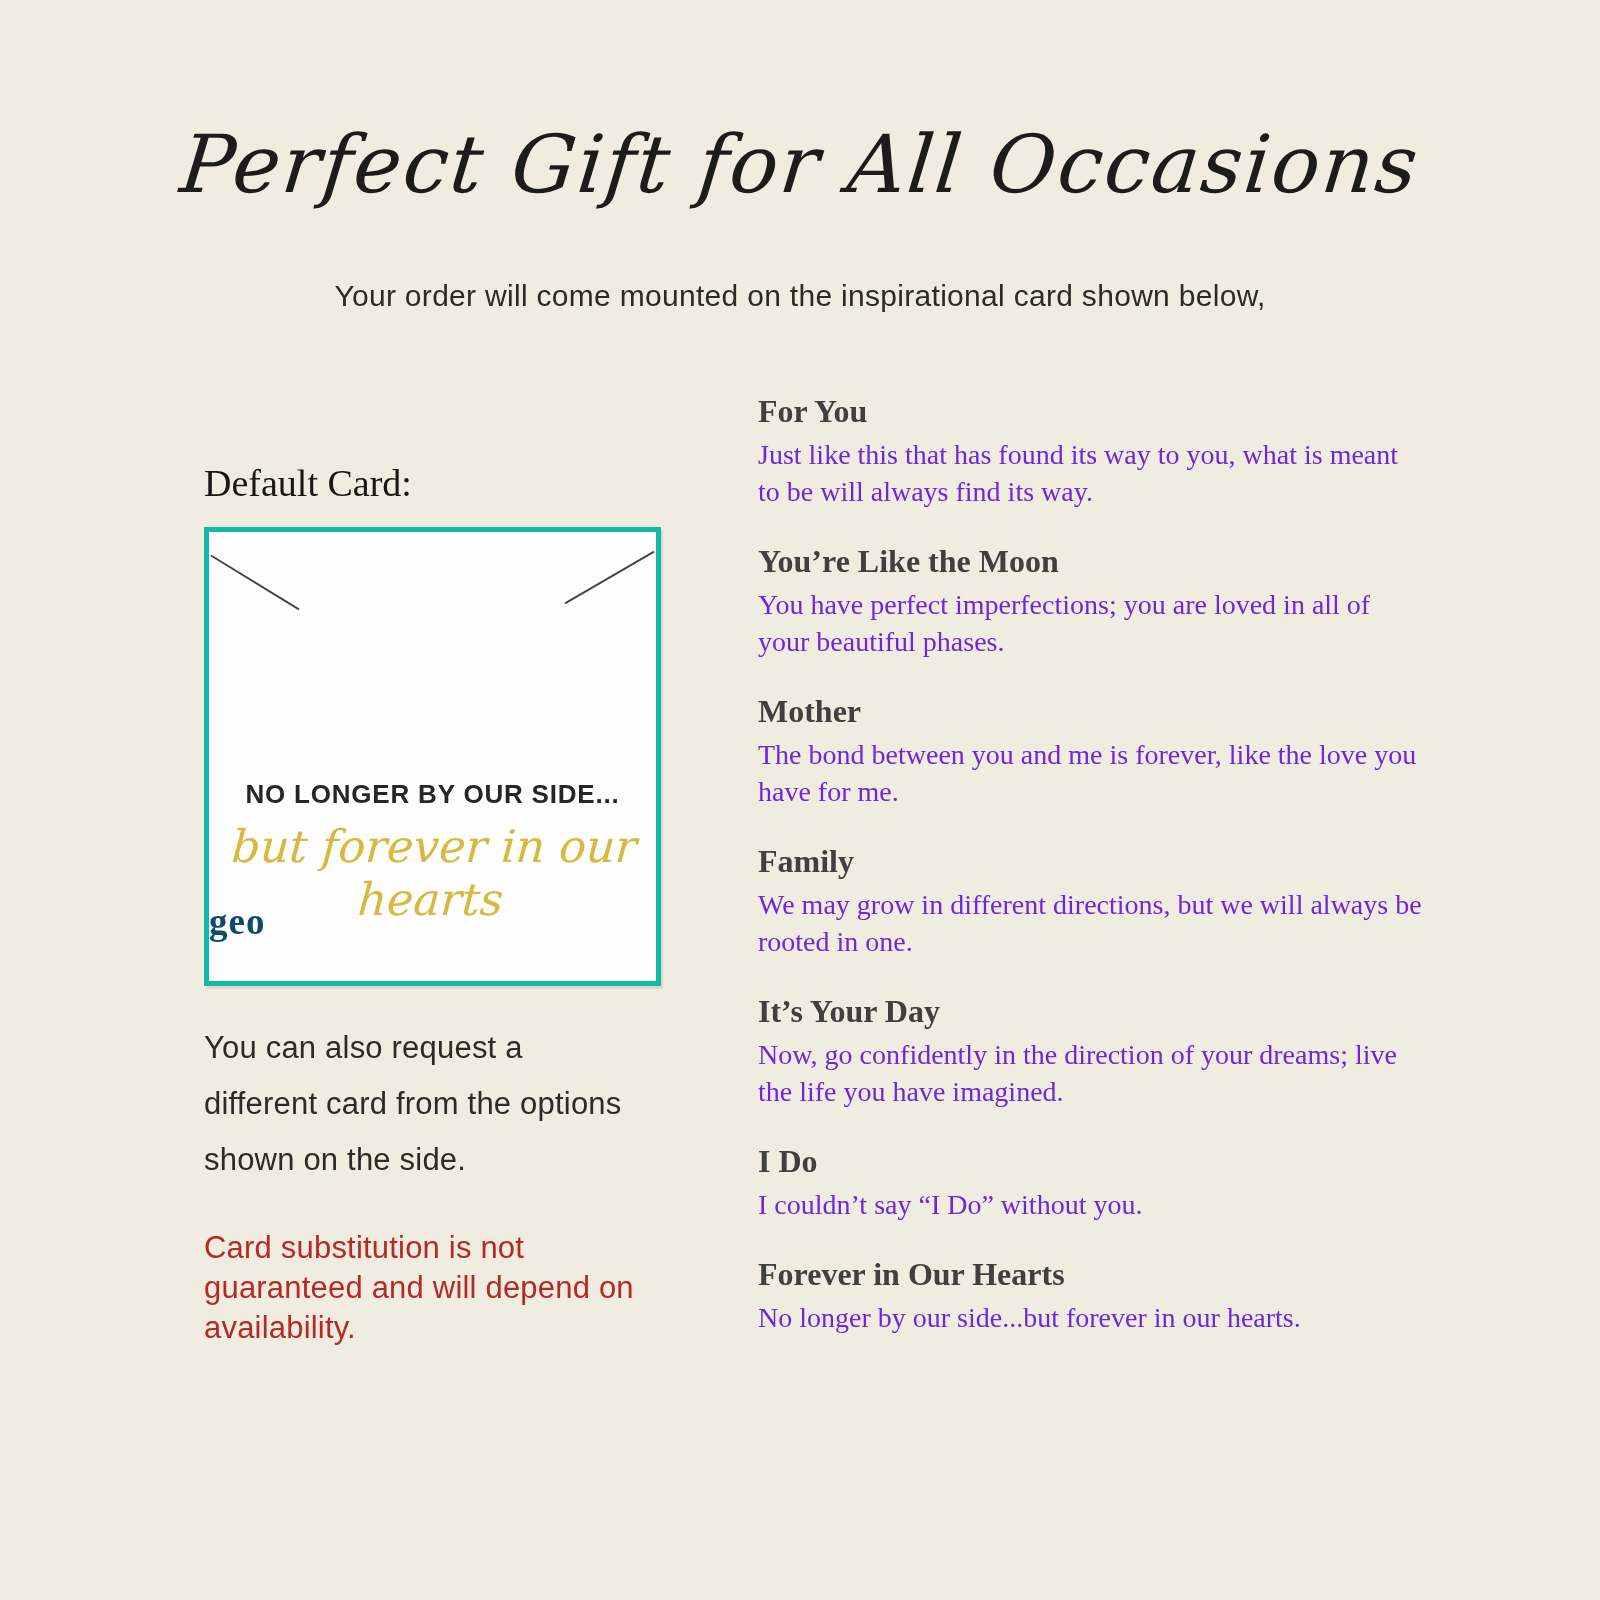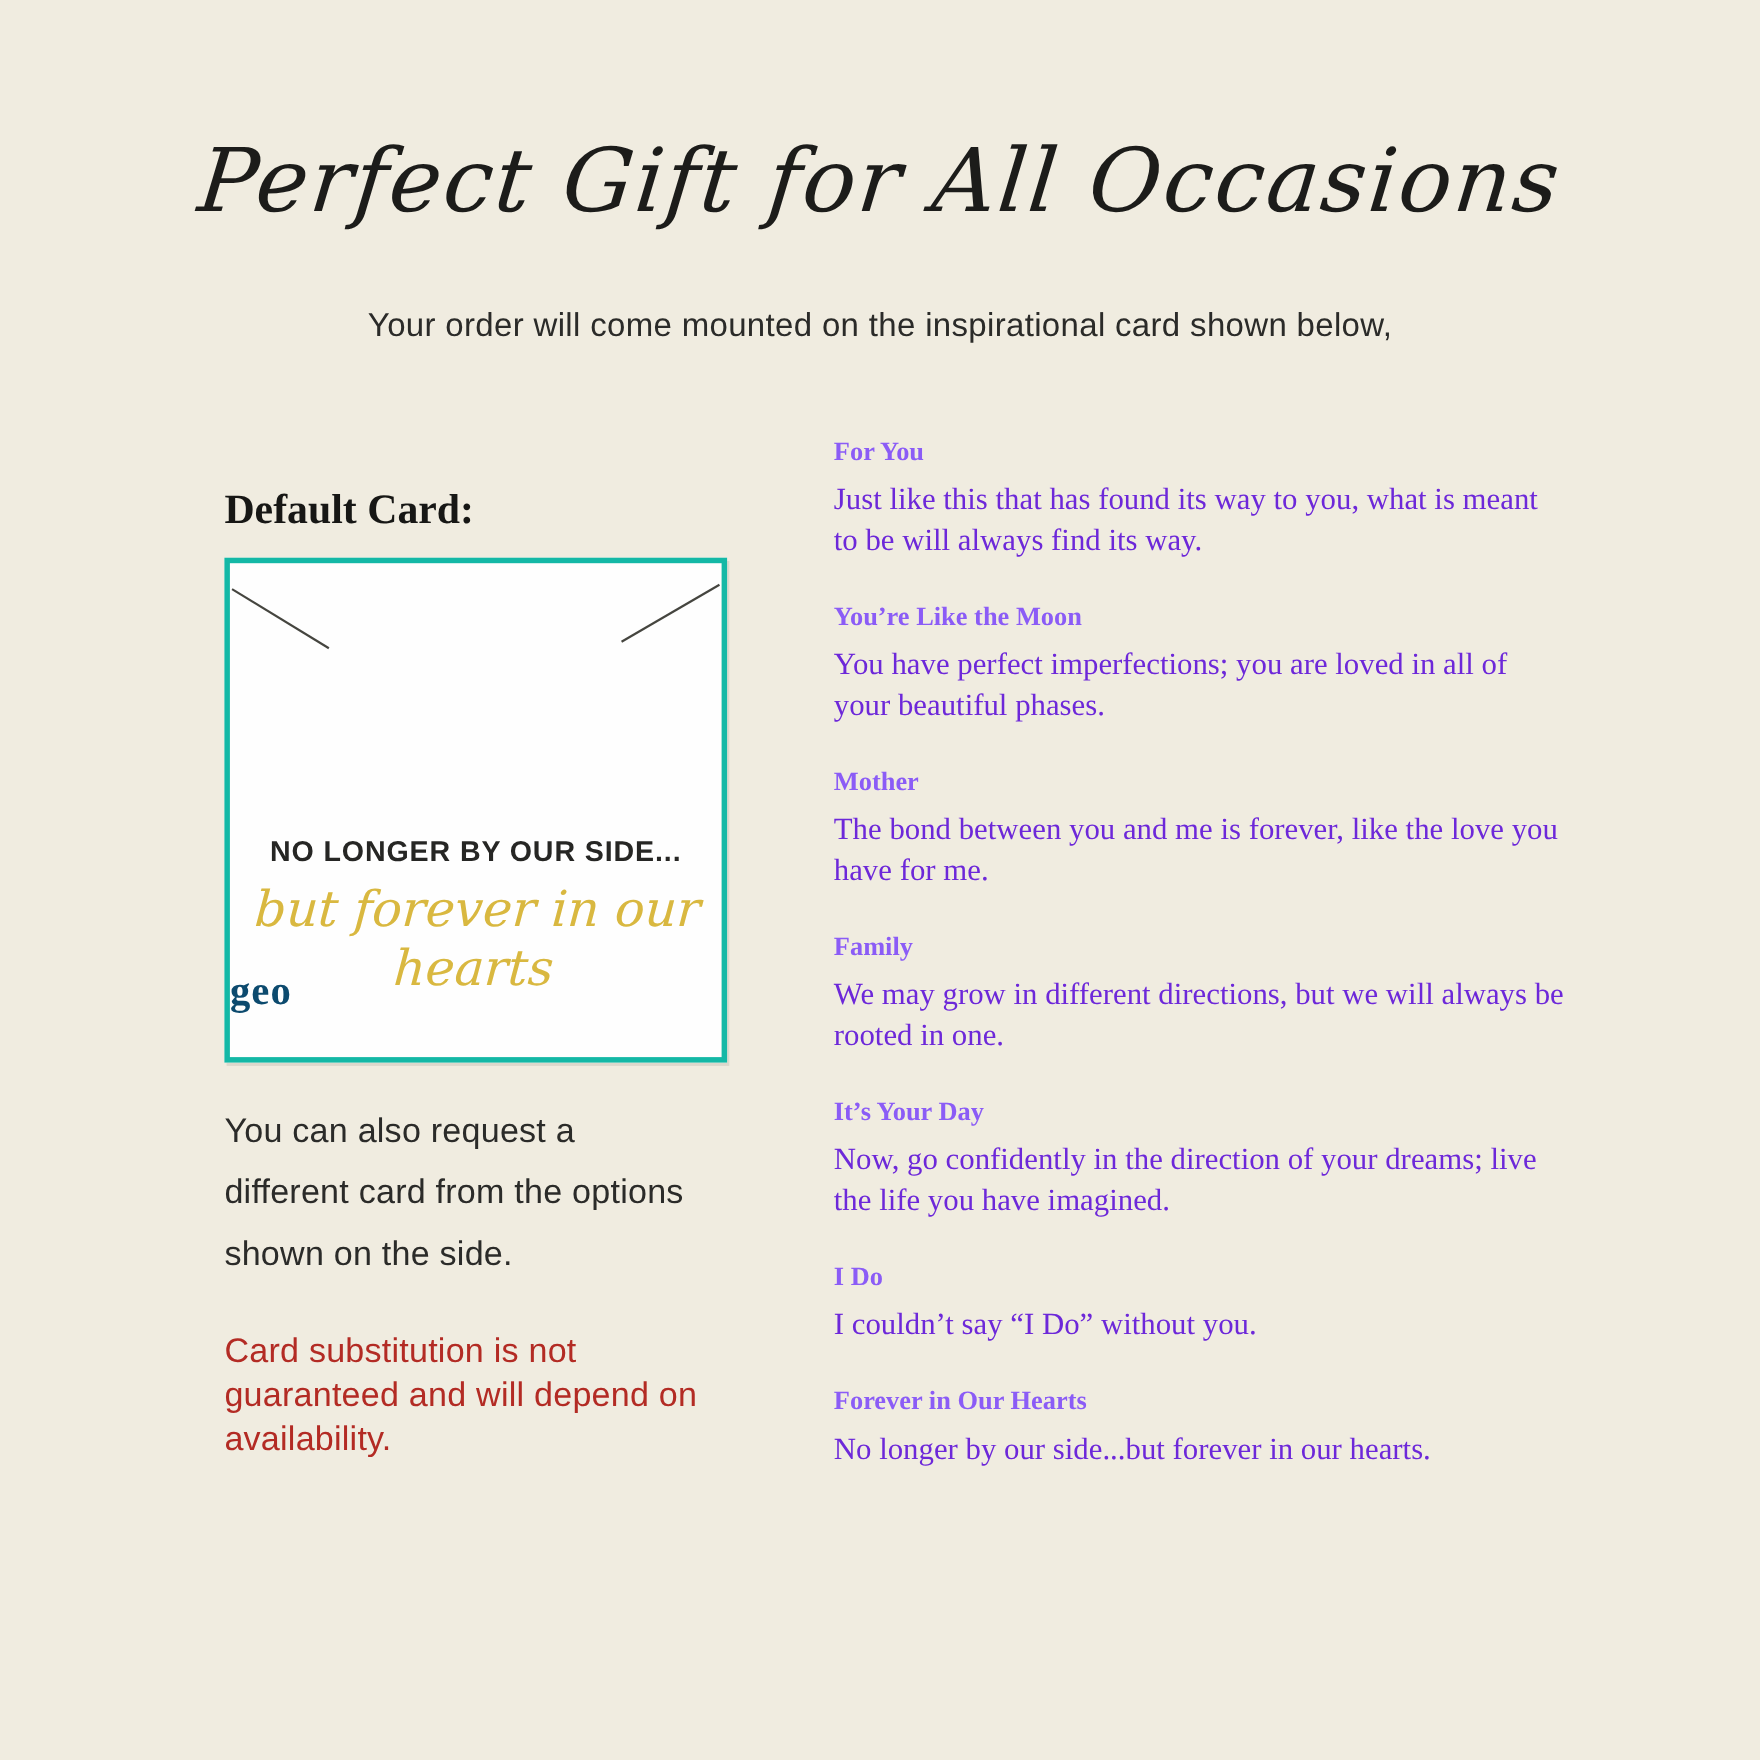--- a/index.html
+++ b/index.html
@@ -45,24 +45,24 @@
   .content {
     display: flex;
     margin-top: 73px;
     padding-left: 204px;
     gap: 97px;
   }
 
   .left-col { width: 457px; flex: 0 0 457px; }
 
   .default-card-label {
-    margin-top: 50px;
+    margin-top: 70px;
     margin-bottom: 22px;
     font-family: "Liberation Serif", serif;
-    font-weight: bold;
+    font-weight: normal;
     font-size: 38px;
     color: #171715;
   }
 
   
   .card {
     position: relative;
     width: 457px;
     height: 459px;
     background: #FEFEFE;
@@ -131,24 +131,24 @@
   }
 
   
   .right-col { width: 668px; flex: 0 0 668px; }
 
   .option { margin-bottom: 31px; }
 
   .option-title {
     font-family: "Liberation Serif", serif;
     font-weight: bold;
-    font-size: 24px;
+    font-size: 32px;
     line-height: 40px;
     margin-bottom: 5px;
-    color: #8b5cf6;
+    color: #404040;
   }
 
   .option-desc {
     font-family: "Liberation Serif", serif;
     font-size: 28px;
     line-height: 37px;
     color: #6d28d9;
   }
 </style>
 </head>

